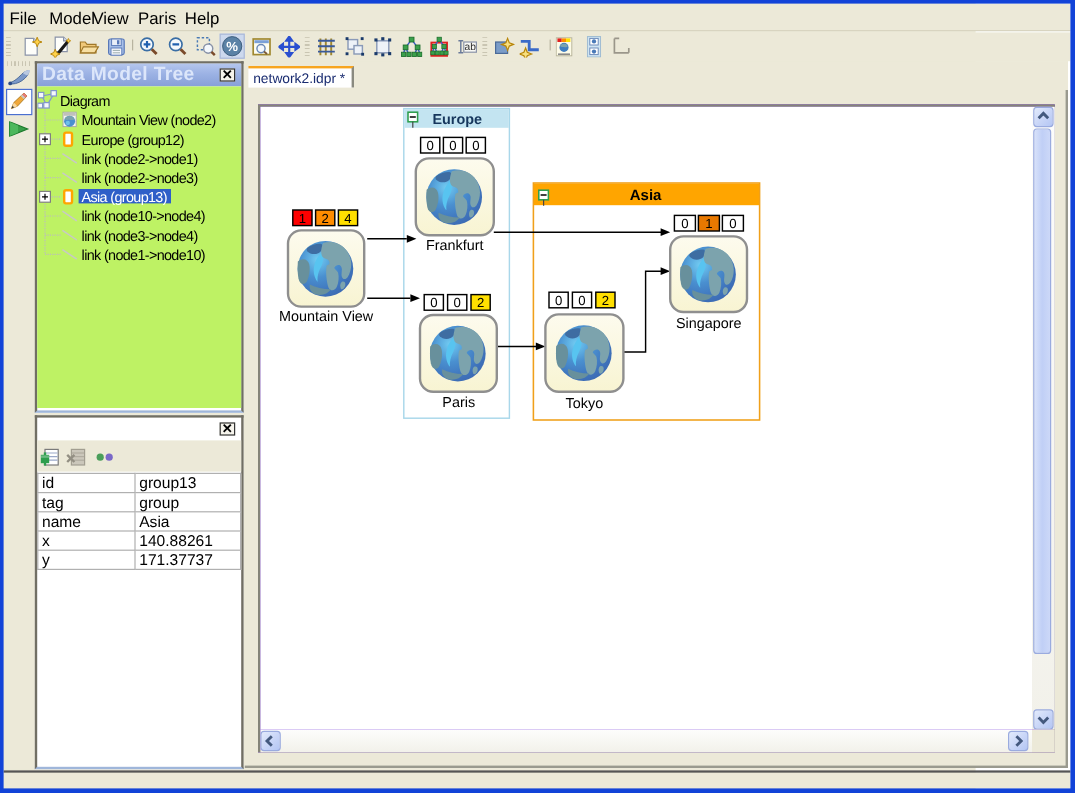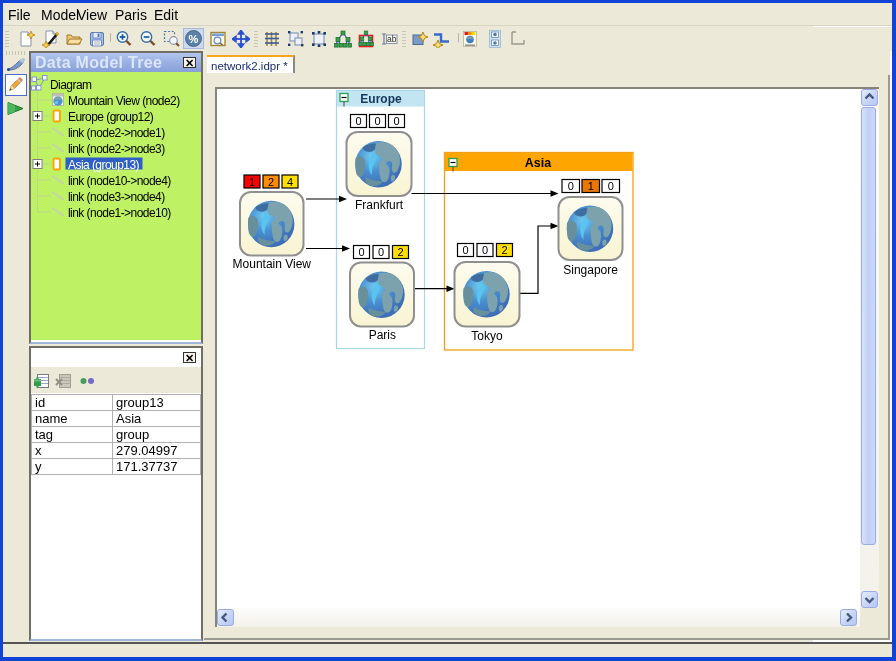--- a/index.html
+++ b/index.html
@@ -67,21 +67,21 @@
   <div id="bt" class="bord"></div>
     <div id="bl" class="bord"></div>
   <div id="br" class="bord"></div>
     <div id="bb" class="bord"></div>
 
   <div id="menubar">
     <span style="left:5px">File</span>
       <span style="left:38px">Model</span>
     <span style="left:74px">View</span>
       <span style="left:112px">Paris</span>
-    <span style="left:151px">Edit</span>
+    <span style="left:151px">Help</span>
   </div>
 
   <div id="toolbar">
     <div class="grip" style="left:2px"></div>
     <div class="tbi" style="left:15px"><svg width="18" height="18">
       <path d="M 3,2 L 10,2 L 13,5 L 13,16 L 3,16 Z" fill="#fefefa" stroke="#8a93a8" stroke-width="1"></path>
       <path d="M 10,2 L 10,5 L 13,5" fill="#dde4f0" stroke="#8a93a8" stroke-width="1"></path>
       <path d="M 13,1 L 14.2,4 L 17,5 L 14.2,6 L 13,9 L 11.8,6 L 9,5 L 11.8,4 Z" fill="#ffd24a" stroke="#b8860b" stroke-width="0.8"></path>
     </svg></div>
     <div class="tbi" style="left:39px"><svg width="18" height="18">
@@ -356,30 +356,30 @@
 <circle cx="60" cy="14" r="3" fill="#7a68c8"></circle>
 </svg>
     </div>
     <table id="proptable">
       <tbody>
           <tr>
             <td class="c1">id</td>
             <td>group13</td>
           </tr>
       <tr>
+            <td class="c1">tag</td>
+            <td>group</td>
+          </tr>
+      <tr>
             <td class="c1">name</td>
             <td>Asia</td>
           </tr>
       <tr>
-            <td class="c1">tag</td>
-            <td>group</td>
-          </tr>
-      <tr>
             <td class="c1">x</td>
-            <td>279.04997</td>
+            <td>140.88261</td>
           </tr>
       <tr>
             <td class="c1">y</td>
             <td>171.37737</td>
           </tr>
     </tbody>
       </table>
     <div id="propbottom"></div>
   </div>
 

